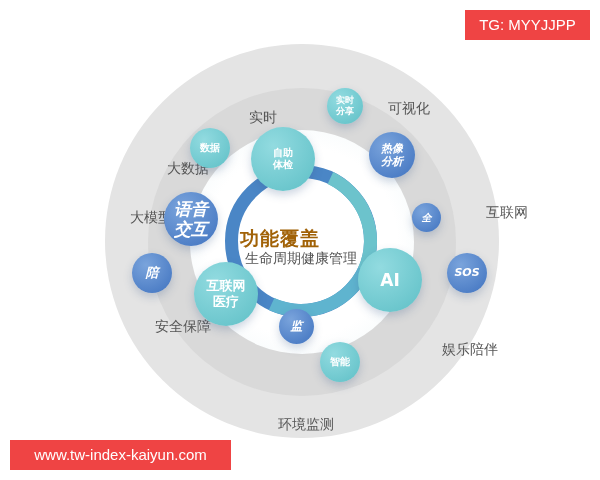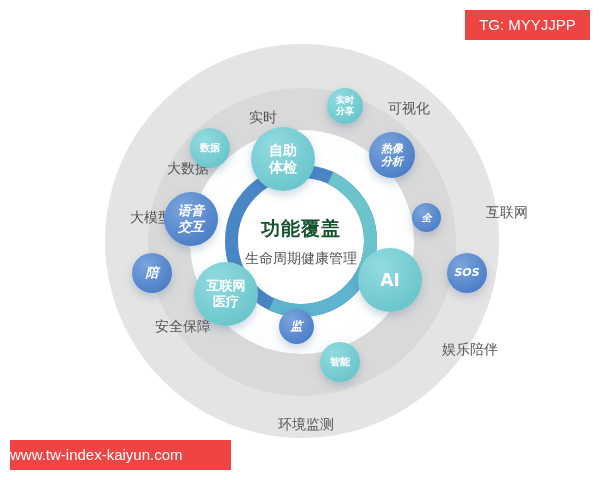--- a/index.html
+++ b/index.html
@@ -8,33 +8,33 @@
   .ring { position: absolute; border-radius: 50%; }
   .outer { left: 105px; top: 44px; width: 394px; height: 394px; background: #e4e4e4; }
   .middle { left: 148px; top: 88px; width: 308px; height: 308px; background: #d9d9d9; }
   .inner { left: 190px; top: 130px; width: 224px; height: 224px;
            background: radial-gradient(circle at 50% 50%, #ffffff 60%, #eef6f8 100%); }
   .arc { position: absolute; left: 225px; top: 165px; width: 126px; height: 126px; border-radius: 50%;
          border: 13px solid #4a86c6; }
   .arc-teal { position: absolute; left: 225px; top: 165px; width: 126px; height: 126px; border-radius: 50%;
               border: 13px solid transparent; border-right-color: #6cc3cc; border-bottom-color: #5fb4cf;
               transform: rotate(-20deg); }
-  .center-title { position: absolute; left: 240px; top: 216px; width: 122px; text-align: center;
-                  font-size: 19px; font-weight: bold; color: #14532d; letter-spacing: 1px; }
+  .center-title { position: absolute; left: 240px; top: 226px; width: 122px; 
+                  font-size: 19px; font-weight: bold; color: #a16207; letter-spacing: 1px; }
   .center-sub { position: absolute; left: 240px; top: 250px; width: 122px; text-align: center;
                 font-size: 14px; color: #555; }
   .bubble { position: absolute; border-radius: 50%; display: flex; align-items: center; justify-content: center;
             color: #ffffff; font-weight: bold; text-align: center; line-height: 1.2;
             box-shadow: 0 4px 8px rgba(60,90,140,0.25); }
   .teal { background: radial-gradient(circle at 35% 30%, #92dbe0, #5ebfc6); }
   .blue { background: radial-gradient(circle at 35% 30%, #7aa4dc, #3f72bf); font-style: italic; }
   .label { position: absolute; font-size: 14px; color: #555; white-space: nowrap; }
   .wm { position: absolute; background: #ef4444; color: #ffffff; font-family: Liberation Sans, sans-serif; }
   .wm-top { left: 465px; top: 10px; width: 125px; height: 30px; line-height: 30px; text-align: center; font-size: 15px; }
-  .wm-bottom { left: 10px; top: 440px; width: 221px; height: 30px; line-height: 30px; text-align: left; font-size: 15px; }
+  .wm-bottom { left: 10px; top: 440px; width: 221px; height: 30px; line-height: 30px; text-align: center; font-size: 15px; }
 </style>
 </head>
 <body>
 
 <div class="wm wm-top">TG: MYYJJPP</div>
 
 <div class="ring outer"></div>
 <div class="ring middle"></div>
 <div class="ring inner"></div>
 <div class="arc"></div>
@@ -45,29 +45,29 @@
 
 <div class="label" style="left:249px;top:109px;">实时</div>
 <div class="label" style="left:388px;top:100px;">可视化</div>
 <div class="label" style="left:146px;top:160px;margin-left:21px;">大数据</div>
 <div class="label" style="left:97px;top:209px;margin-left:33px;">大模型</div>
 <div class="label" style="left:486px;top:204px;">互联网</div>
 <div class="label" style="left:155px;top:318px;text-align:center;">安全保障</div>
 <div class="label" style="left:442px;top:341px;">娱乐陪伴</div>
 <div class="label" style="left:278px;top:389px;margin-top:27px;">环境监测</div>
 
-<div class="bubble teal" style="left:251px;top:127px;width:64px;height:64px;font-size:14px;white-space:pre;text-align:center;">自助
+<div class="bubble teal" style="left:251px;top:127px;width:64px;height:64px;font-size:10px;white-space:pre;text-align:center;">自助
 体检</div>
 <div class="bubble teal" style="left:190px;top:128px;width:40px;height:40px;font-size:10px;">数据</div>
 <div class="bubble teal" style="left:327px;top:88px;width:36px;height:36px;font-size:9px;white-space:pre;">实时
 分享</div>
 <div class="bubble blue" style="left:369px;top:132px;width:46px;height:46px;font-size:11px;white-space:pre;">热像
 分析</div>
 <div class="bubble blue" style="left:412px;top:203px;width:29px;height:29px;font-size:10px;">全</div>
-<div class="bubble blue" style="left:164px;top:192px;width:54px;height:54px;font-size:13px;white-space:pre;">语音
+<div class="bubble blue" style="left:164px;top:192px;width:54px;height:54px;font-size:17px;white-space:pre;">语音
 交互</div>
 <div class="bubble blue" style="left:132px;top:253px;width:40px;height:40px;font-size:13px;">陪</div>
 <div class="bubble teal" style="left:194px;top:262px;width:64px;height:64px;font-size:13px;white-space:pre;">互联网
 医疗</div>
 <div class="bubble teal" style="left:358px;top:248px;width:64px;height:64px;font-size:17px;">AI</div>
 <div class="bubble blue" style="left:447px;top:253px;width:40px;height:40px;font-size:11px;">SOS</div>
 <div class="bubble blue" style="left:279px;top:309px;width:35px;height:35px;font-size:12px;">监</div>
 <div class="bubble teal" style="left:320px;top:342px;width:40px;height:40px;font-size:10px;">智能</div>
 
 <div class="wm wm-bottom">www.tw-index-kaiyun.com</div>

